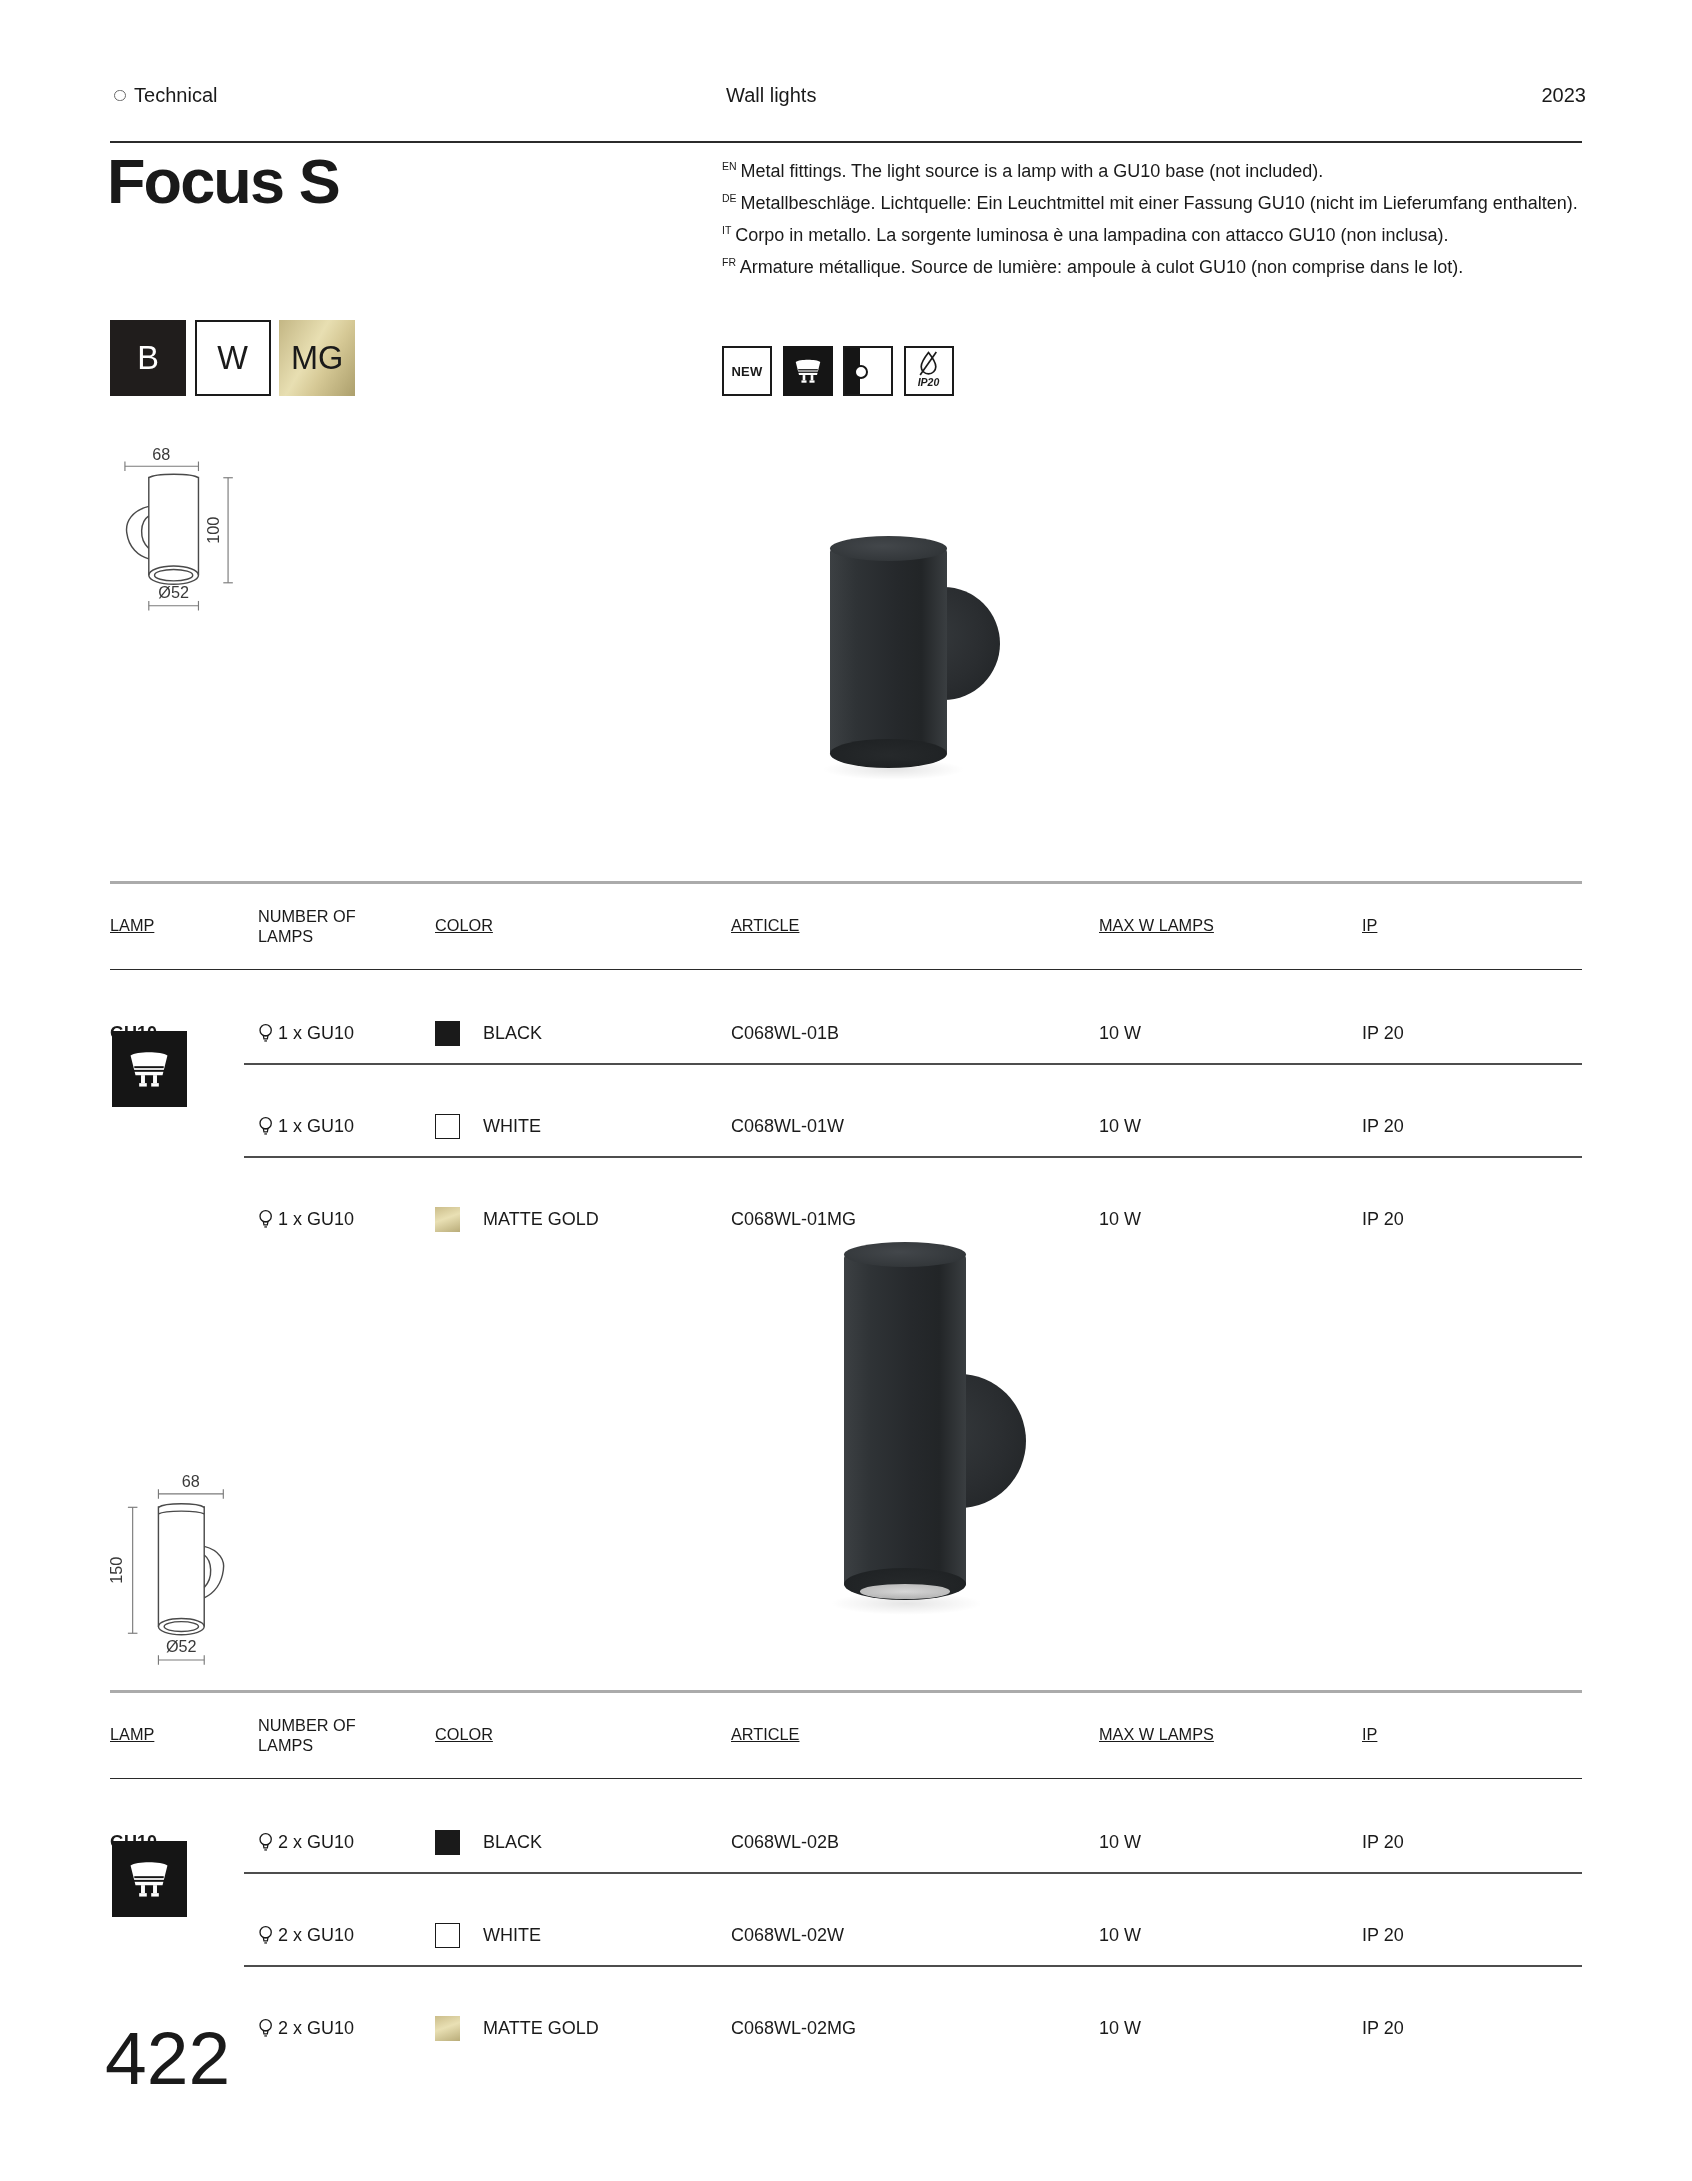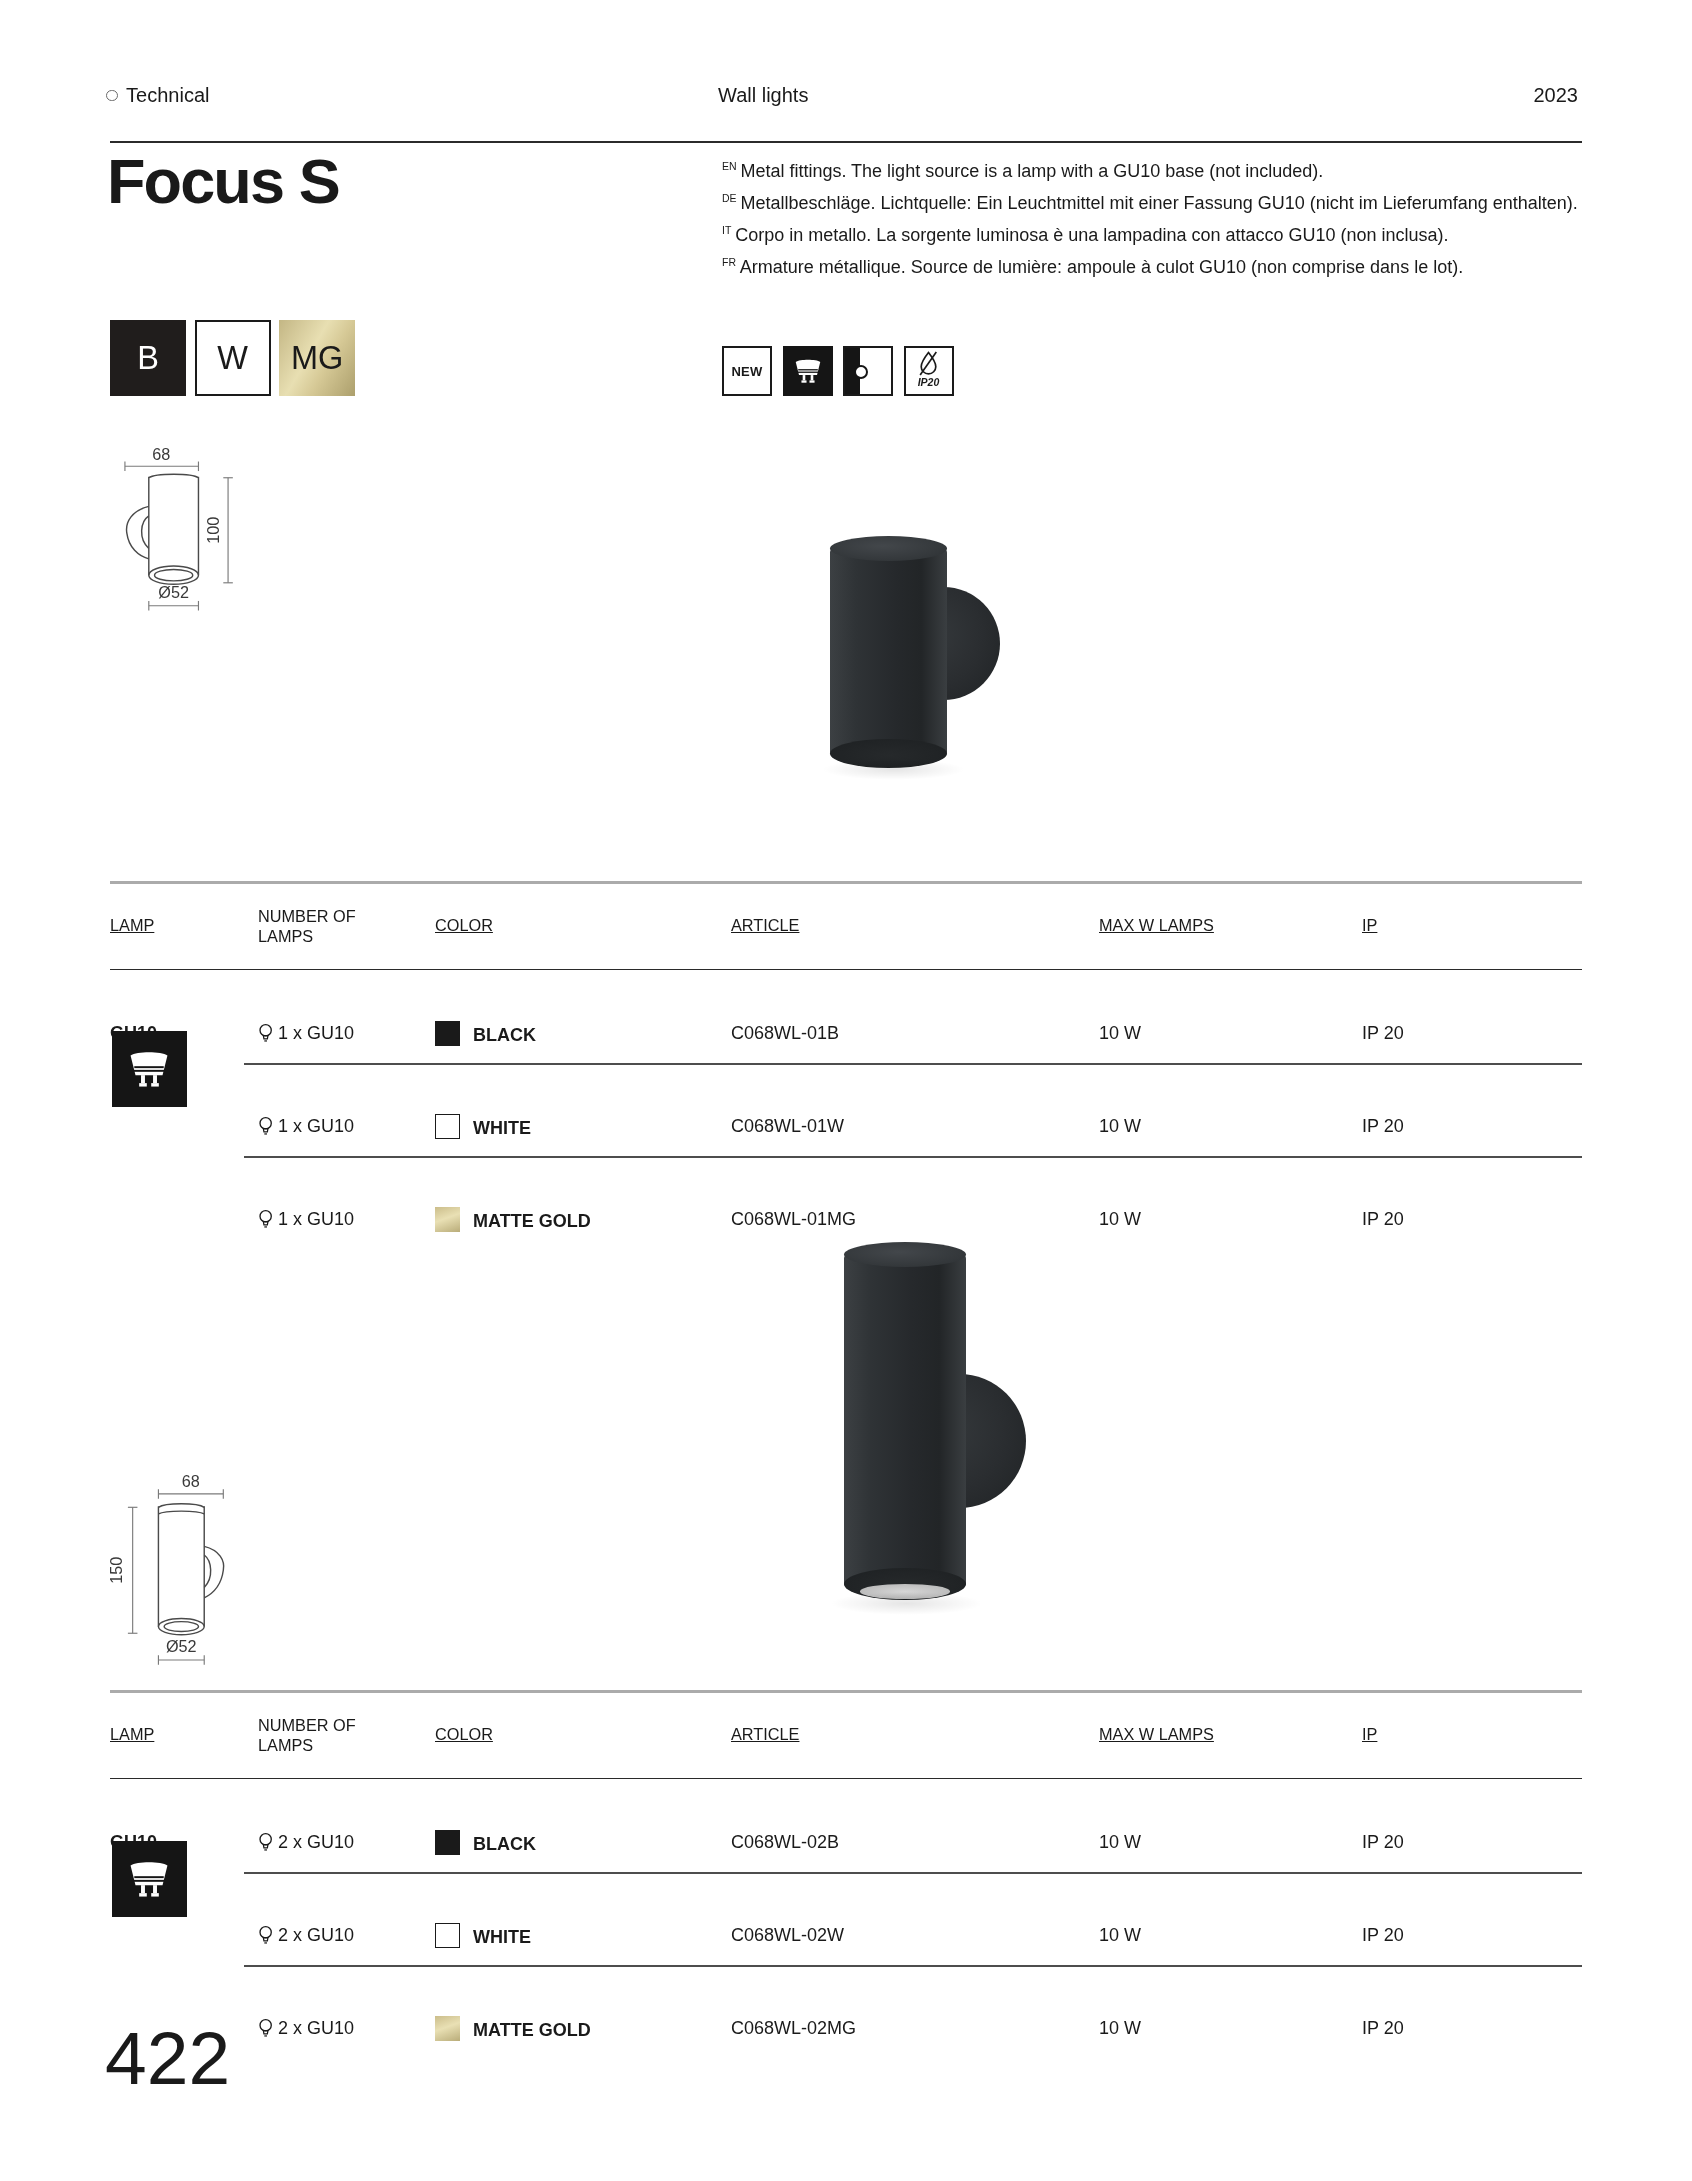--- a/index.html
+++ b/index.html
@@ -1,21 +1,21 @@
 <!DOCTYPE html>
 <html><head>
 <meta charset="utf-8">
 <style>
   * { margin:0; padding:0; box-sizing:border-box; }
   html,body { background:#ffffff; }
   body { font-family:"Liberation Sans", sans-serif; color:#1a1a1a; }
   .page { position:relative; width:1693px; height:2181px; background:#ffffff; overflow:hidden; }
 
   
-  .topbar { position:absolute; left:106px; top:84px; width:1472px; height:25px; font-size:20px; }
+  .topbar { position:absolute; left:114px; top:84px; width:1472px; height:25px; font-size:20px; }
   .topbar .tb-left { position:absolute; left:0; top:0; display:flex; align-items:center; gap:8.6px; }
   .tb-circle { display:inline-block; width:11.5px; height:11.5px; border:1.4px solid #6a6a6a; border-radius:50%; }
   .topbar .tb-center { position:absolute; left:612px; top:0;text-align:right; }
   .topbar .tb-right { position:absolute; right:0; top:0; }
   .header-rule { position:absolute; left:110px; top:141px; width:1472px; height:2.4px; background:#2b2b2b; }
 
   
   .title { position:absolute; left:107px; top:145px; font-size:63px; font-weight:bold; letter-spacing:-1.9px; }
   .descriptions { position:absolute; left:722px; top:153px; width:865px; font-size:18px; line-height:27px; }
   .descriptions sup { font-size:10.5px; vertical-align:super; margin-right:3.8px; color:#1a1a1a; }
@@ -66,21 +66,21 @@
            grid-template-columns:148px 177px 296px 368px 263px 220px; align-items:center;
            font-size:16.3px; color:#1a1a1a;text-decoration:underline; }
   .thead .wrapcell span { display:inline-block; width:107px; line-height:20px; }
   .thead-rule { position:absolute; left:0; top:88px; width:100%; height:1.4px; background:#2a2a2a; }
   .tbody { position:absolute; left:0; top:90px; width:100%; }
   .trow { position:relative; height:61px; display:grid;
           grid-template-columns:148px 177px 296px 368px 263px 220px; align-items:center; font-size:18px;margin-top:32px; }
   .trow .sep { position:absolute; left:134px; right:0; bottom:-0.7px; height:1.4px; background:#4d4d4d; }
   .lamp-type { font-weight:bold; }
   .lamps-cell { display:flex; align-items:center; gap:4.8px; }
-  .color-cell { display:flex; align-items:flex-end; gap:13px;font-weight:bold; }
+  .color-cell { display:flex; align-items:center; gap:23px; }
   .cswatch { width:25px; height:25px; flex:0 0 auto; }
   .cswatch-black { background:#1a1a1a; }
   .cswatch-white { background:#fff; border:1.9px solid #1a1a1a; }
   .cswatch-gold { background:linear-gradient(160deg,#cbbd8a 0%,#e9e0b4 45%,#b9ac79 100%); }
   .gu10-box { position:absolute; left:1.9px; width:75px; height:76px; background:#151515;
               display:flex; align-items:center; justify-content:center; }
 
   .page-number { position:absolute; left:105px; top:2015px; font-size:75px; font-weight:400; letter-spacing:0; }
 </style>
 </head>

